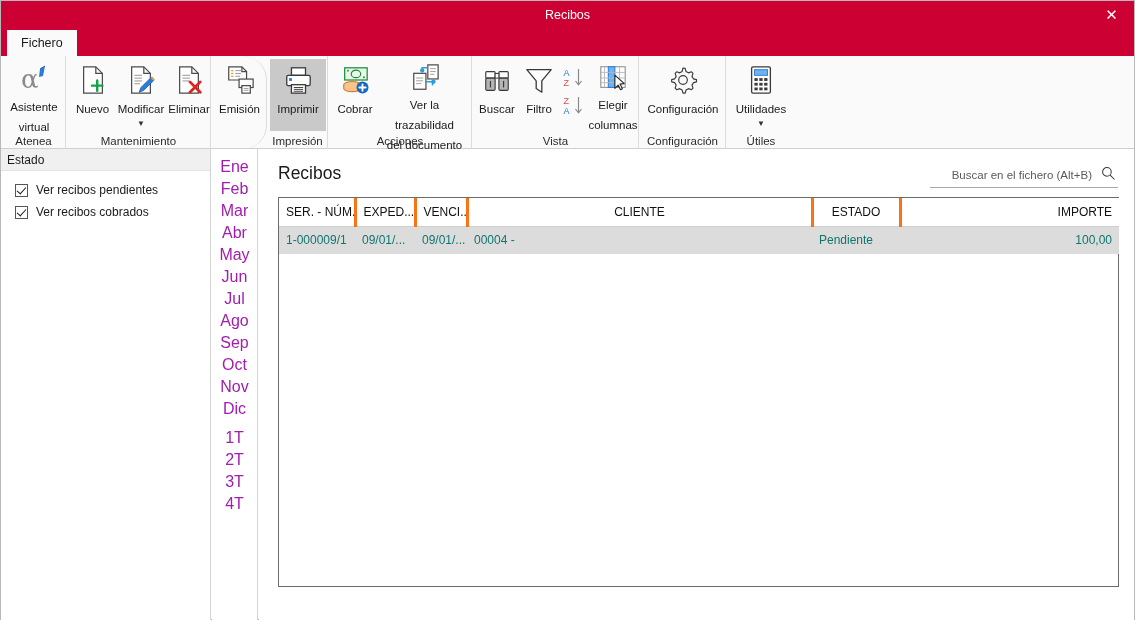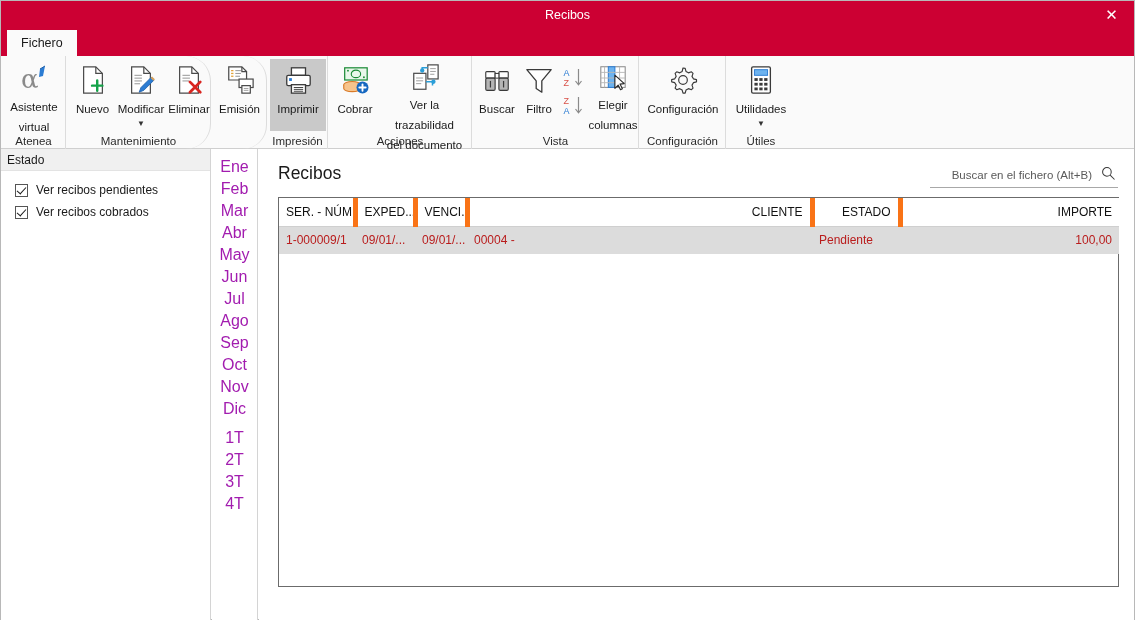--- a/index.html
+++ b/index.html
@@ -209,36 +209,36 @@
   }
   table.grid {
     width: 100%;
     border-collapse: collapse;
     table-layout: fixed;
     font-size: 12px;
   }
   table.grid thead th {
     height: 28px;
     background: #ffffff;
-    border-right: 5px solid #f97316;
+    border-right: 3px solid #f97316;
     border-bottom: 1px solid #cfcfcf;
     font-weight: normal;
     color: #111;
-    text-align: right;
+    text-align: center;
     padding: 0 7px;
     white-space: nowrap;
     overflow: hidden;
     cursor: pointer;
   }
   table.grid thead th.num { text-align: right; }
   table.grid thead th:last-child { border-right: none; }
   table.grid tbody td {
     height: 28px;
     padding: 0 7px;
-    color: #b91c1c;
+    color: #0f766e;
     white-space: nowrap;
     overflow: hidden;
     border-right: none;
     margin-top: 36px;
   }
   table.grid tbody td.num { text-align: right; }
   table.grid tbody tr.selected { background: #dcdcdc; }
 </style>
 </head>
 <body>
@@ -262,21 +262,21 @@
               <text x="3" y="25" font-family="DejaVu Serif, serif" font-size="26" fill="#8a8a8a">α</text>
               <path d="M22 6 L27 3 L25 13 L21 14 Z" fill="#2b7cd3"></path>
               <path d="M22 6 L27 3" stroke="#1f5fa8" stroke-width="1"></path>
             </svg>
           </div>
           <div class="lbl">Asistente
 virtual</div>
         </div>
         <div class="rgroup-label">Atenea</div>
       </div>
-      <div class="rgroup" style="left: 66px; width: 144px; border-radius: 25px;">
+      <div class="rgroup" style="left: 66px; width: 144px;">
         <div class="rbtn" style="left: 3px; width: 45px;">
           <div class="ico">
             <svg width="30" height="30" viewBox="0 0 32 32" aria-hidden="true">
               <path d="M6 2h13l7 7v21H6z" fill="#fff" stroke="#4a4a4a" stroke-width="1.3"></path>
               <path d="M19 2v7h7" fill="none" stroke="#4a4a4a" stroke-width="1.3"></path>
               <path d="M15 22h11M20.5 16.5v11" stroke="#15a349" stroke-width="2.6" stroke-linecap="round"></path>
             </svg>
           </div>
           <div class="lbl">Nuevo</div>
         </div>

